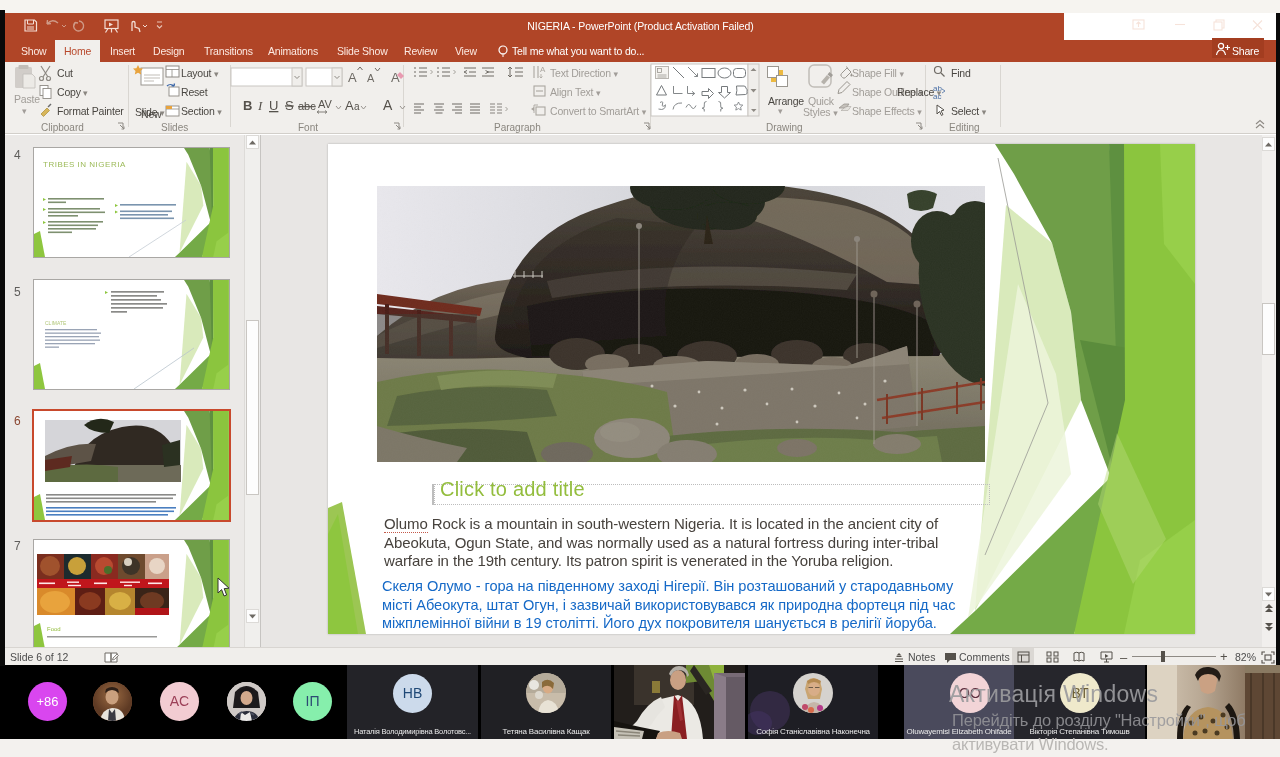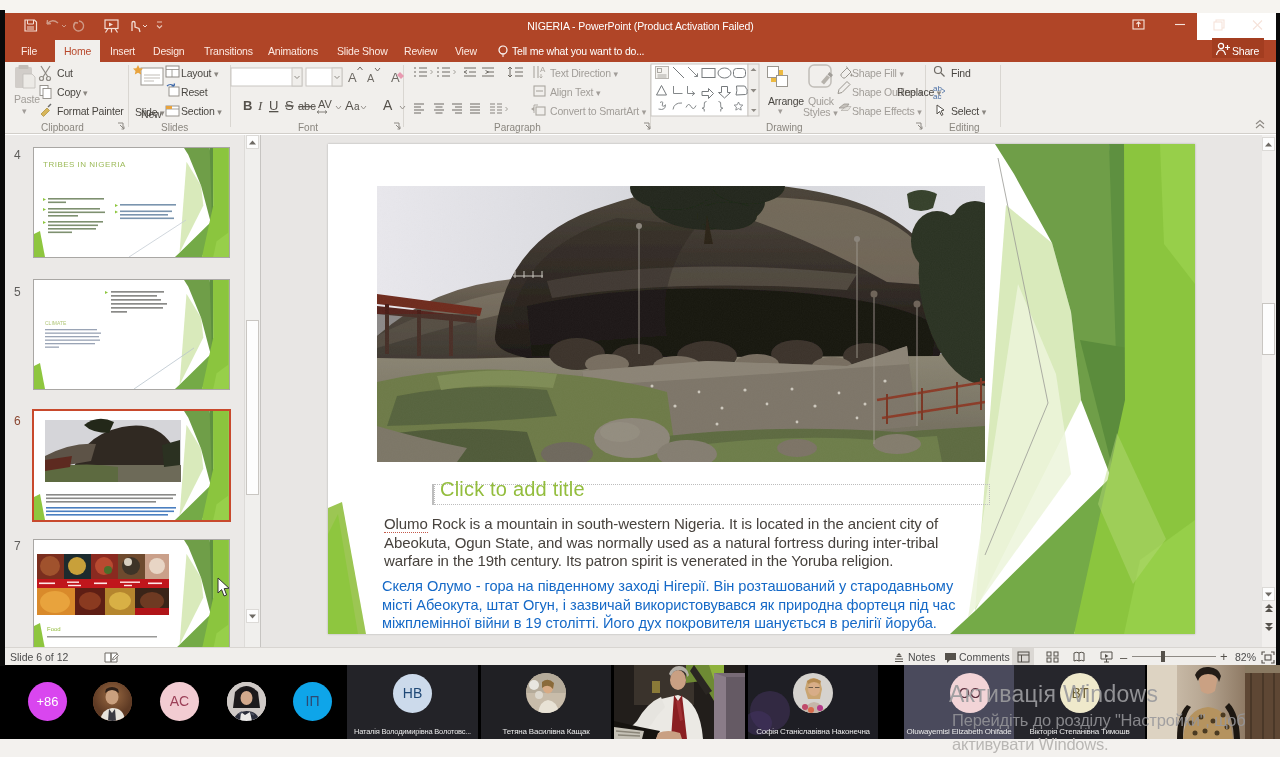--- a/index.html
+++ b/index.html
@@ -4,21 +4,21 @@
 *{margin:0;padding:0;box-sizing:border-box}
 html,body{width:1280px;height:757px;overflow:hidden}
 body{font-family:"Liberation Sans",sans-serif;position:relative;background:#fff}
 .ab{position:absolute}
 #root{position:absolute;left:0;top:0;width:1280px;height:757px;background:#fff}
 
 #topstrip{left:0;top:0;width:1280px;height:13px;background:#f6f4f0}
 #lblack{left:0;top:10px;width:5px;height:656px;background:#0a0a0a}
 #rblack{left:1276px;top:13px;width:4px;height:652px;background:#0a0a0a}
 
-#titlebar{left:5px;top:13px;width:1192px;height:27px;background:#b04527}
+#titlebar{left:5px;top:13px;width:1059px;height:27px;background:#b04527}
 #tabrow{left:5px;top:40px;width:1271px;height:22px;background:#b04527}
 .tab{position:absolute;top:0;height:22px;color:#fce9e2;font-size:10.5px;line-height:22px;letter-spacing:-.2px}
 #hometab{position:absolute;left:50px;top:0;width:45px;height:22px;background:#f1efec;color:#b8492c;text-align:center;font-size:10.5px;line-height:22px;letter-spacing:-.2px}
 
 #ribbon{left:5px;top:62px;width:1271px;height:72px;background:#f1efec;border-bottom:1px solid #d2cfca}
 .glabel{position:absolute;top:60px;font-size:10px;color:#8a867f}
 .gdiv{position:absolute;top:3px;width:1px;height:62px;background:#d9d6d1}
 .rtext{position:absolute;font-size:10.5px;color:#4a4742;white-space:nowrap;letter-spacing:-.2px}
 .rgray{position:absolute;font-size:10.5px;color:#a19d98;white-space:nowrap;letter-spacing:-.2px}
 
@@ -73,21 +73,21 @@
       <path d="M1133.5 14 v-4.5 m-2 1.5 l2-2 2 2"></path>
       <path d="M1170 11.5 h10"></path>
       <rect x="1209" y="9" width="8" height="8"></rect>
       <path d="M1211 9 v-2 h8 v8 h-2"></path>
       <path d="M1248 7.5 l9 9 m0-9 l-9 9"></path>
     </g>
   </svg>
   <span class="ab" style="left:0;width:1271px;top:7px;text-align:center;color:#fff;font-size:10.5px;letter-spacing:-.1px">NIGERIA - PowerPoint (Product Activation Failed)</span>
 </div>
 <div class="ab" id="tabrow">
-  <span class="tab" style="left:16px">File</span>
+  <span class="tab" style="left:16px">Show</span>
   <div id="hometab">Home</div>
   <span class="tab" style="left:105px">Insert</span>
   <span class="tab" style="left:148px">Design</span>
   <span class="tab" style="left:199px">Transitions</span>
   <span class="tab" style="left:263px">Animations</span>
   <span class="tab" style="left:332px">Slide Show</span>
   <span class="tab" style="left:399px">Review</span>
   <span class="tab" style="left:450px">View</span>
   <svg class="ab" style="left:491px;top:4px" width="14" height="15" viewBox="0 0 14 15">
         <circle cx="7" cy="6" r="4" stroke="#fff" fill="none" stroke-width="1.2"></circle>
@@ -762,21 +762,21 @@
     <svg width="39" height="39">
           <rect width="39" height="39" fill="#cfc9c6"></rect>
           <path d="M8 10 q11-12 23 0 l2 16 h-27 z" fill="#1d1a1c"></path>
           <ellipse cx="19.5" cy="16" rx="6" ry="7" fill="#d3a98c"></ellipse>
           <path d="M13 11 q7-5 13 0 l0-3 q-6-5-13 0 z" fill="#15121468"></path>
           <path d="M6 39 q3-10 13.5-10 q10.5 0 13.5 10 z" fill="#2a2d3a"></path>
           <path d="M14 30 l4 3 5-3 2 9 h-12 z" fill="#eceae8"></path>
           <path d="M24 31 l3 2 M12 32 l3-2" stroke="#4a4e5e" stroke-width="2"></path>
         </svg>
   </div>
-  <div class="circ" style="left:293px;top:17px;width:39px;height:39px;background:#0ea5e9;color:#2d4a73;font-size:14px;line-height:39px">ІП</div>
+  <div class="circ" style="left:293px;top:17px;width:39px;height:39px;background:#86efac;color:#2d4a73;font-size:14px;line-height:39px">ІП</div>
 
   <div class="vtile" style="left:481px;width:130px;background:#202024">
     <div class="circ" style="left:45px;top:8px;width:40px;height:40px;overflow:hidden">
       <svg width="40" height="40">
             <rect width="40" height="40" fill="#c8bcAA"></rect>
             <rect width="40" height="20" fill="#b5ab9a"></rect>
             <circle cx="8" cy="12" r="5" fill="#e8e6e0"></circle>
             <circle cx="13" cy="22" r="4" fill="#ddd8ce"></circle>
             <ellipse cx="22" cy="14" rx="5.5" ry="6.5" fill="#d8ab85"></ellipse>
             <path d="M16 9 q6-5 12 1 l-1 6 q-5-6-11-1 z" fill="#8a6a3a"></path>

